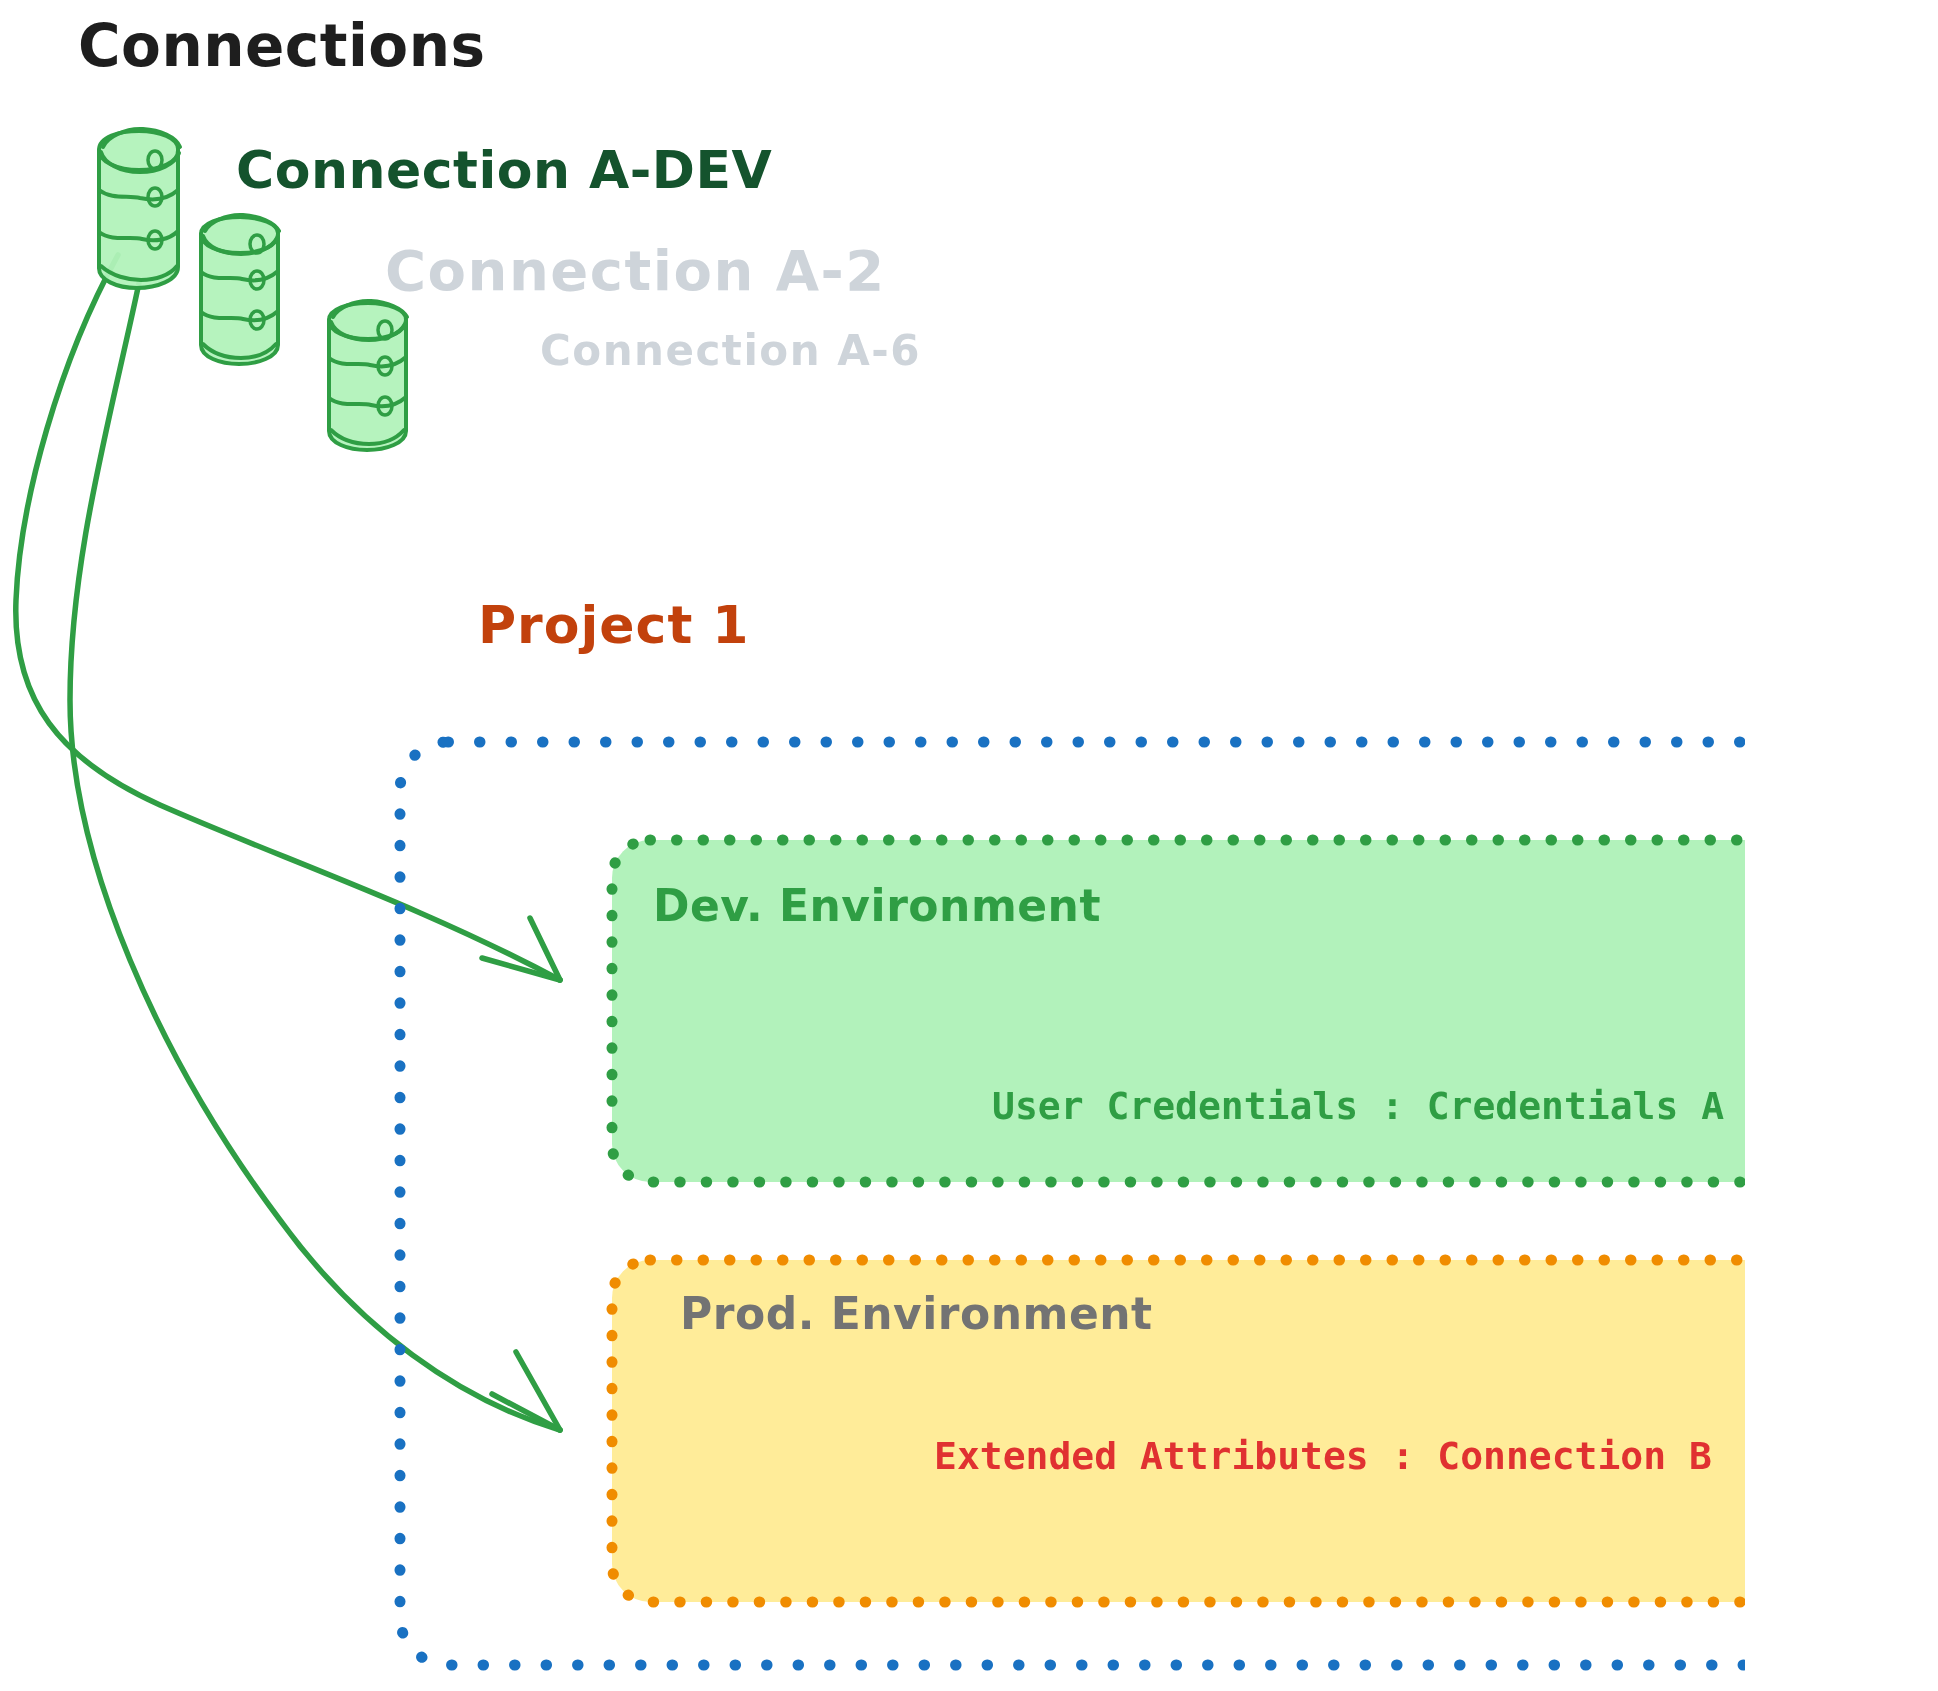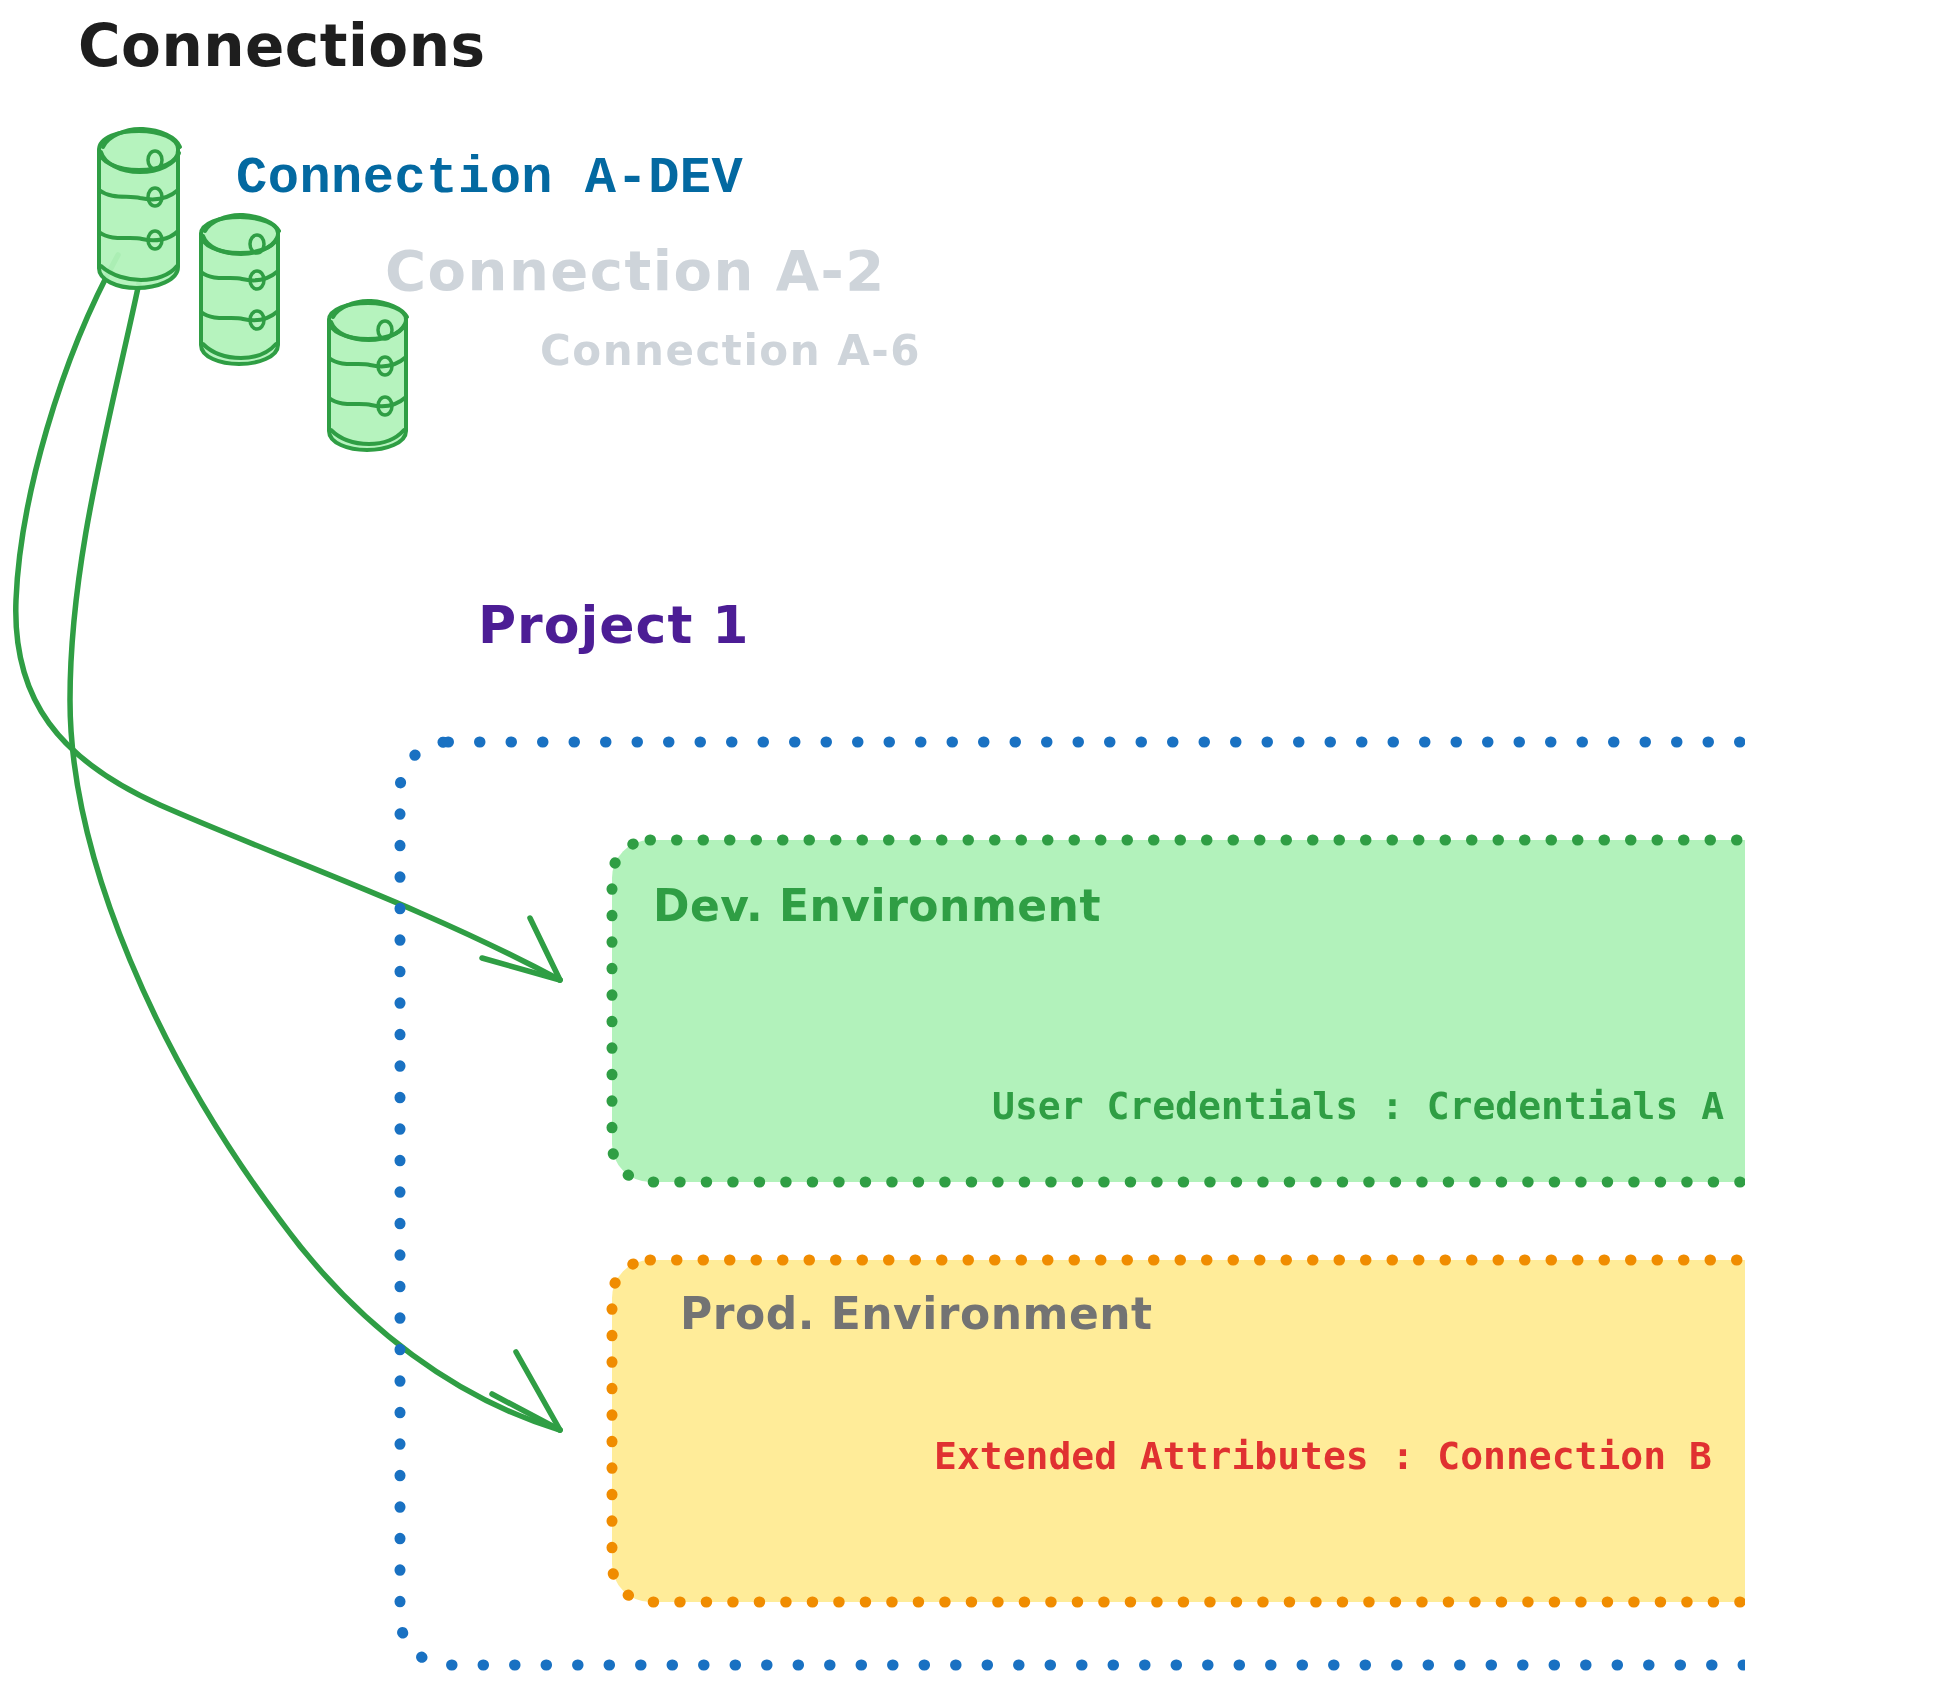--- a/index.html
+++ b/index.html
@@ -39,26 +39,25 @@
     top: 12px;
     font-size: 58px;
     font-weight: 700;
     color: #1e1e1e;
     letter-spacing: 0.5px;
   }
 
   
   .conn-a-dev {
     left: 236px;
-    top: 148px;
+    top: 140px;
     font-size: 52px;
     font-weight: 700;
-    color: #0369a1;
-    letter-spacing: 0.5px;
-    font-family: Liberation Mono, monospace;
+    color: #14532d;
+    letter-spacing: 0.5px;
   }
   .conn-a-2 {
     left: 385px;
     top: 238px;
     font-size: 56px;
     font-weight: 600;
     color: #ced4da;
     letter-spacing: 1.5px;
   }
   .conn-a-3 {
@@ -69,21 +68,21 @@
     color: #ced4da;
     letter-spacing: 1.5px;
   }
 
   
   .project-title {
     left: 478px;
     top: 595px;
     font-size: 52px;
     font-weight: 700;
-    color: #4c1d95;
+    color: #c2410c;
     letter-spacing: 1px;
   }
 
   
   .env-title-dev {
     left: 653px;
     top: 880px;
     font-size: 44px;
     font-weight: 700;
     color: #2f9e44;

